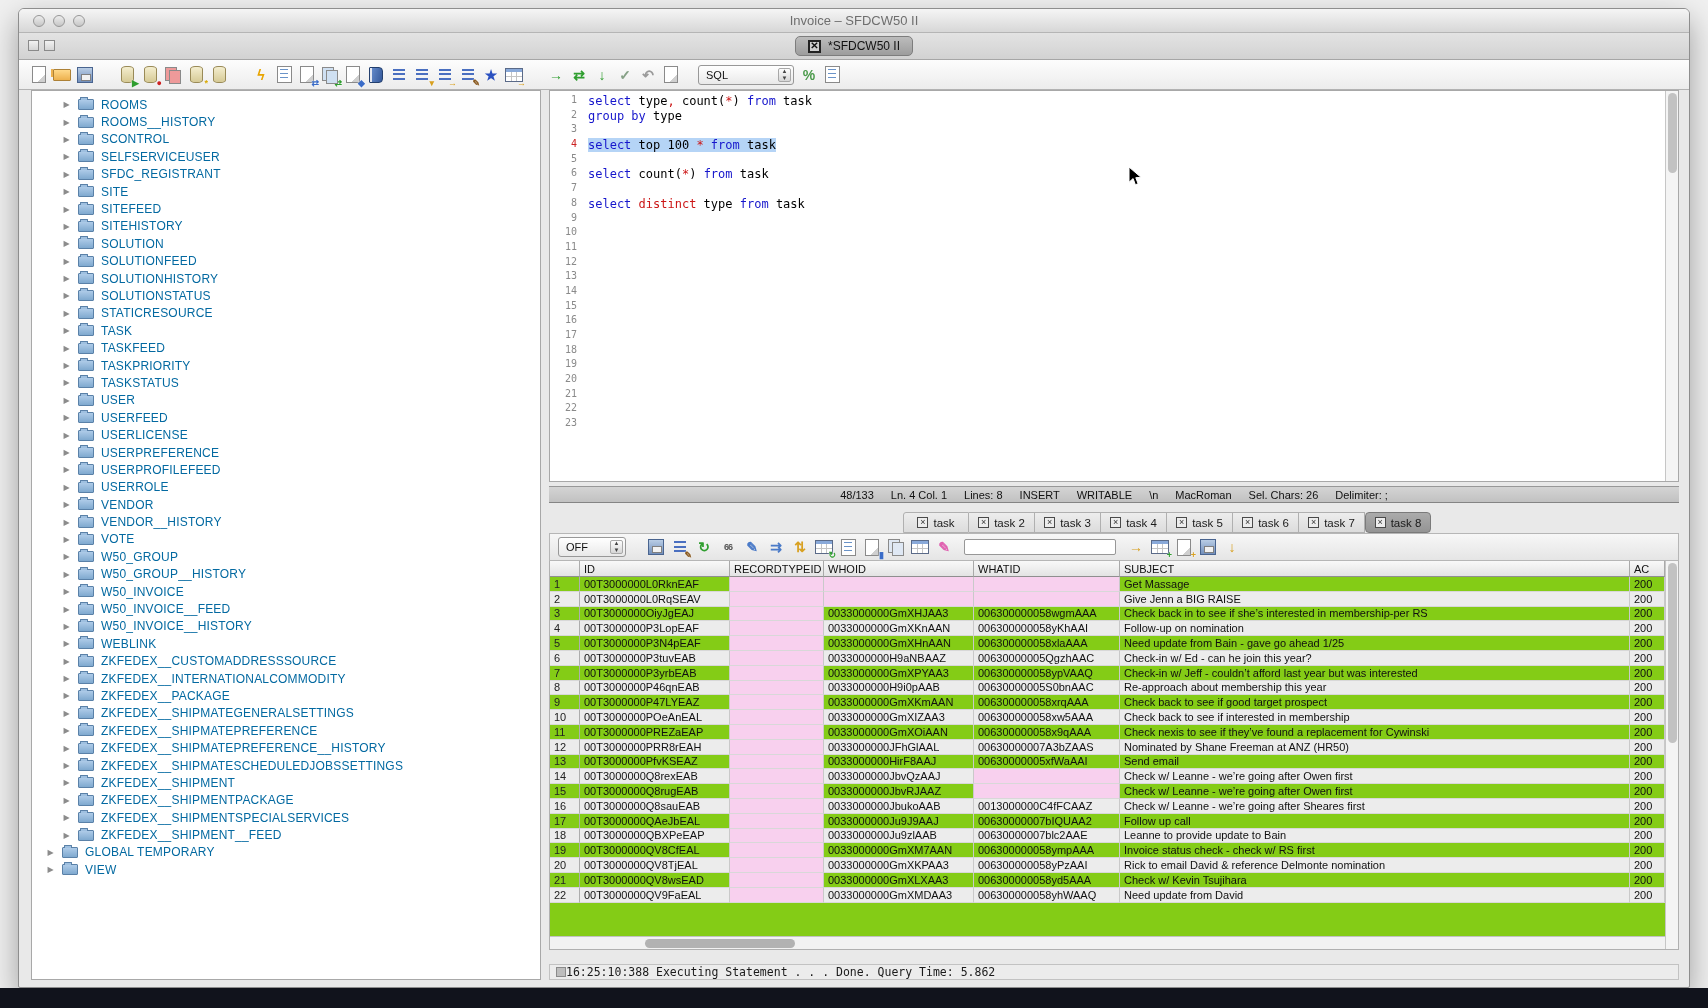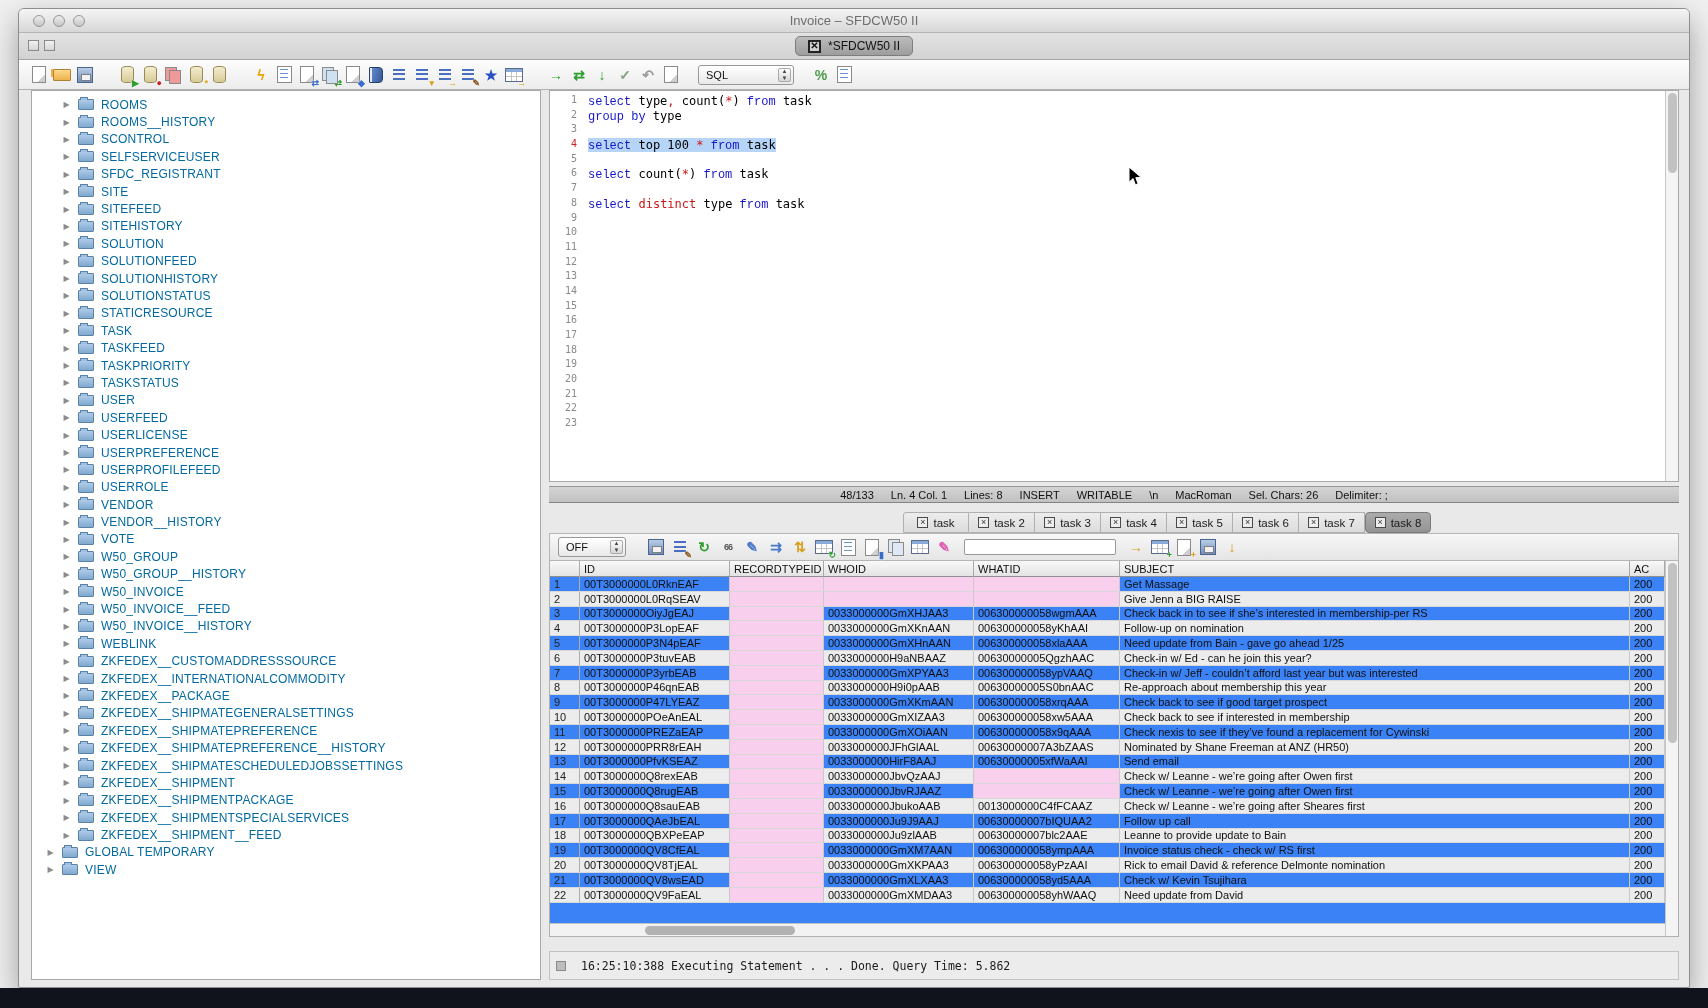--- a/index.html
+++ b/index.html
@@ -59,21 +59,21 @@
     background-size:8px 11px; background-repeat:no-repeat; background-position:2px 2px; }
   .icn-table::before { content:""; width:16px; height:12px; display:block; border:1px solid #5a6a88; background-color:#fff;
     background-image:linear-gradient(#89a9d9,#89a9d9),linear-gradient(#c4c4c4,#c4c4c4),linear-gradient(#c4c4c4,#c4c4c4),linear-gradient(#c4c4c4,#c4c4c4);
     background-size:16px 3px,1px 12px,1px 12px,16px 1px; background-position:0 0,5px 0,10px 0,0 7px; background-repeat:no-repeat; }
 
   .select-box { height:20px; background:linear-gradient(#fff,#e9e9e9); border:1px solid #989898; border-radius:3px;
     display:inline-flex; align-items:center; font-size:11px; color:#111; padding:0 18px 0 7px; position:relative; }
   .stepper { position:absolute; right:2px; top:2px; bottom:2px; width:13px; border:1px solid #a8a8a8; border-radius:2px;
     background:linear-gradient(#fdfdfd,#d6d6d6); display:flex; flex-direction:column; align-items:center; justify-content:center;
     font-size:6px; line-height:1.1; color:#444; }
-  .sql-select { width:96px; margin-left:14px; margin-right:14px; }
+  .sql-select { width:96px; margin-left:14px; margin-right:2px; }
 
   
   .content { position:absolute; left:12px; top:81px; width:1648px; height:890px; display:flex; }
 
   
   .tree-panel { width:510px; background:#fff; border:1px solid #a8a8a8; padding-top:5px; overflow:hidden; }
   .tree-row { display:flex; align-items:center; height:17.4px; gap:7px; cursor:default; }
   .tri { color:#8c8c8c; font-size:8px; width:9px; text-align:center; flex:0 0 auto; }
   .tree-folder { width:16px; height:11px; border-radius:1px; flex:0 0 auto; position:relative;
     background:linear-gradient(#aecbe8,#7fa9cf); border:1px solid #5a81a8; }
@@ -85,21 +85,21 @@
 
   .right-panel { flex:1; display:flex; flex-direction:column; min-width:0; }
 
   
   .editor-wrap { height:392px; background:#fff; border:1px solid #a8a8a8; display:flex; }
   .gutter { width:34px; padding:3px 0 0; text-align:right; flex:0 0 auto; }
   .ln { height:14.7px; font-family:"DejaVu Sans Mono",monospace; font-size:10px; color:#8a8a8a; padding-right:7px; }
   .ln.active { color:#cc2222; }
   .code { flex:1; padding:3px 0 0 4px; overflow:hidden; }
   .code-line { height:14.7px; font-family:"DejaVu Sans Mono",monospace; font-size:12px; white-space:pre; color:#000; }
-  .tok-kw { color:#1616cc;font-family:Liberation Mono, monospace; } .tok-op { color:#cc1616; } .tok-pl { color:#000;text-align:right; }
+  .tok-kw { color:#1616cc; } .tok-op { color:#cc1616; } .tok-pl { color:#000;text-align:right; }
   .sel-span { background:#b5d4f6; }
   .vscroll { width:13px; border-left:1px solid #c6c6c6; background:#f4f4f4; position:relative; flex:0 0 auto; }
   .vthumb { position:absolute; left:2px; top:2px; width:9px; height:80px; background:#c2c2c2; border-radius:5px; }
 
   
   .editor-status { height:17px; margin-top:4px; background:linear-gradient(#d4d4d4,#c1c1c1);
     border-top:1px solid #989898; border-bottom:1px solid #848484;
     display:flex; align-items:center; justify-content:center; gap:17px; font-size:11px; color:#111; }
 
   
@@ -114,37 +114,37 @@
     display:flex; align-items:center; justify-content:center; font-size:9px; line-height:1; }
 
   .rtoolbar { height:28px; background:linear-gradient(#f7f7f7,#e5e5e5); border:1px solid #b6b6b6;
     display:flex; align-items:center; padding:0 8px; gap:4px; }
   .off-select { width:68px; }
   .rt-gap { width:12px; height:1px; }
   .search-input { width:152px; height:16px; background:#fff; border:1px solid #979797; border-radius:2px;
     font-size:11px; padding:0 4px; margin:0 6px; outline:none; }
 
   
-  .grid-wrap { flex:1; border:1px solid #b0b0b0; border-top:none; background:#3b82f6; display:flex; min-height:0; }
+  .grid-wrap { flex:1; border:1px solid #b0b0b0; border-top:none; background:#84cc16; display:flex; min-height:0; }
   .grid-main { flex:1; display:flex; flex-direction:column; min-width:0; }
   .grow { display:grid; grid-template-columns:30px 150px 94px 150px 146px 510px 1fr; height:14.8px; flex:0 0 auto; }
   .grow.even { background:#ececec; }
   .gcell { padding:0 4px; border-right:1px solid #c9c9c9; border-bottom:1px solid #d8d8d8; overflow:hidden;
     white-space:nowrap; font-size:11px; color:#101010; display:flex; align-items:center; }
   .gcell.nullcell { background:#f8d0ee; }
   .grow.ghead { height:16px; }
   .ghead .gcell { background:linear-gradient(#f9f9f9,#e3e3e3); border-right:1px solid #a9a9a9; border-bottom:1px solid #8f8f8f; }
   .gcell.rownum { border-right:1px solid #adadad; color:#222; }
   .grid-fill { flex:1; }
   .hscroll { height:13px; border-top:1px solid #c2c2c2; background:#f2f2f2; position:relative; flex:0 0 auto; }
   .hthumb { position:absolute; left:95px; top:2px; width:150px; height:9px; background:#b2b2b2; border-radius:5px; }
 
   
-  .bottom-status { height:29px; margin-top:14px; background:#ececec; border:1px solid #c2c2c2;
-    display:flex; align-items:center; gap:15px; padding:0 6px;
+  .bottom-status { height:16px; margin-top:14px; background:#ececec; border:1px solid #c2c2c2;
+    display:flex; align-items:center; gap:0; padding:0 6px;
     font-family:"DejaVu Sans Mono",monospace; font-size:11.5px; color:#1a1a1a; }
   .stop-square { width:10px; height:10px; background:#bdbdbd; border:1px solid #8a8a8a; flex:0 0 auto; }
 
   .mouse-cursor { position:absolute; left:1128px; top:166px; z-index:50; }
 </style>
 </head>
 <body>
 
 <div class="window">
 

